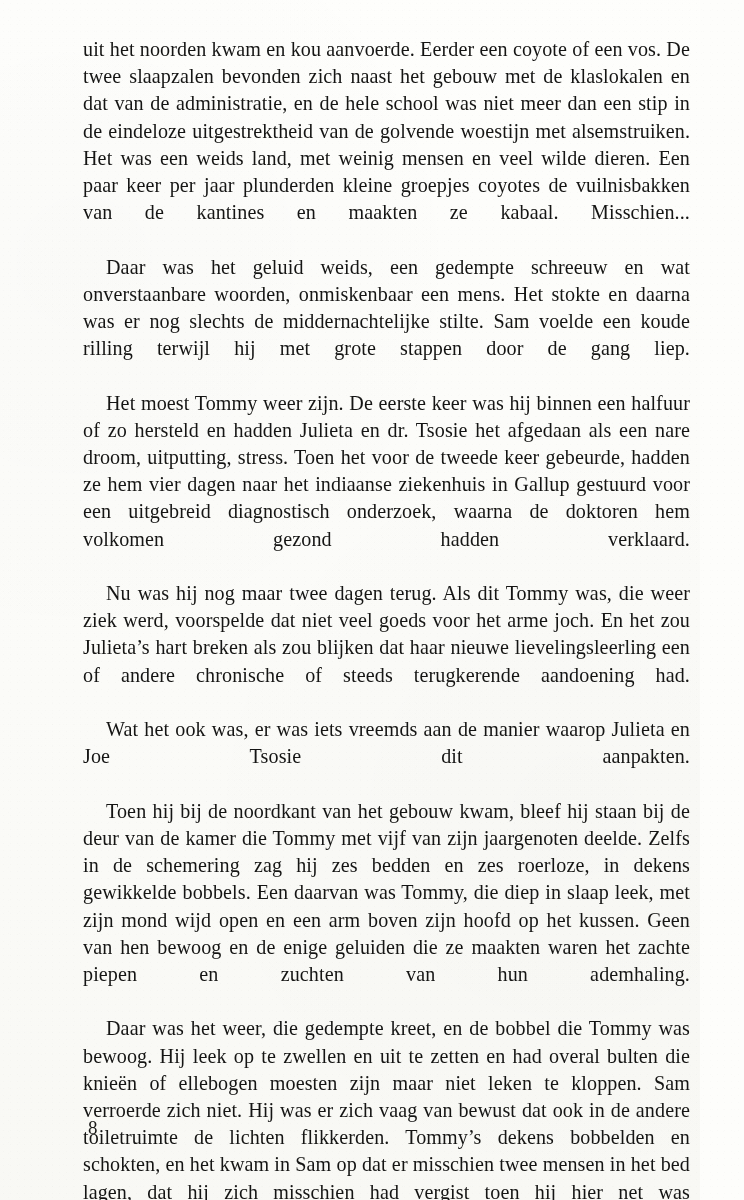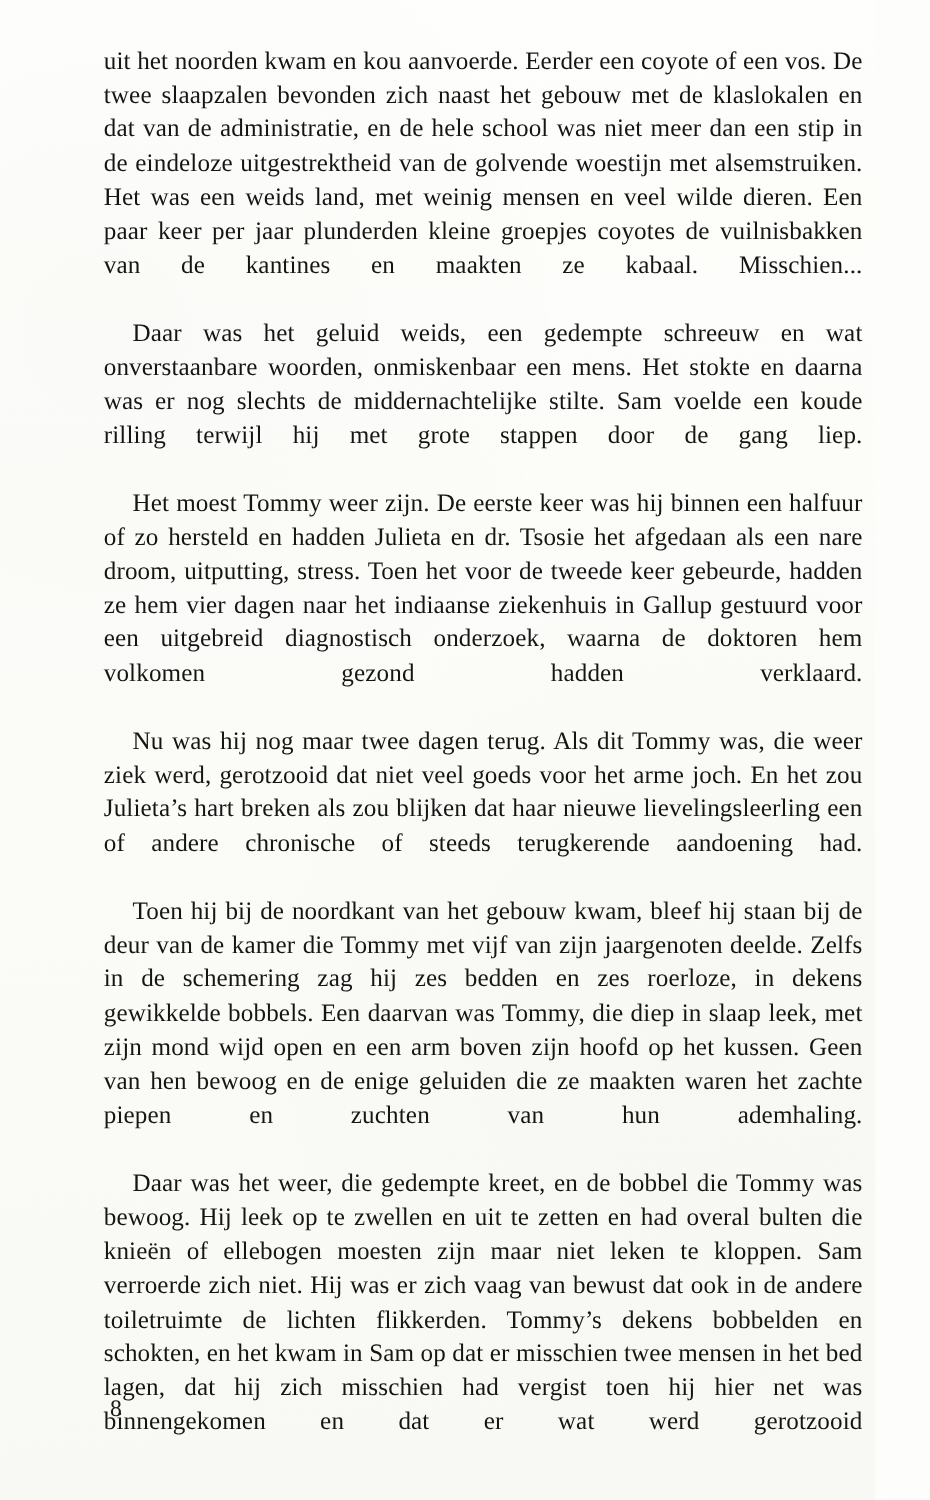--- a/index.html
+++ b/index.html
@@ -80,21 +80,22 @@
 </style>
 </head>
 <body>
 
 <div class="page">
 
   <div class="textblock">
     <p class="para first">uit het noorden kwam en kou aanvoerde. Eerder een coyote of een vos. De twee slaapzalen bevonden zich naast het gebouw met de klaslokalen en dat van de administratie, en de hele school was niet meer dan een stip in de eindeloze uitgestrektheid van de golvende woestijn met alsemstruiken. Het was een weids land, met weinig mensen en veel wilde dieren. Een paar keer per jaar plunderden kleine groepjes coyotes de vuilnisbakken van de kantines en maakten ze kabaal. Misschien...</p>
     <p class="para">Daar was het geluid weids, een gedempte schreeuw en wat onverstaanbare woorden, onmiskenbaar een mens. Het stokte en daarna was er nog slechts de middernachtelijke stilte. Sam voelde een koude rilling terwijl hij met grote stappen door de gang liep.</p>
     <p class="para">Het moest Tommy weer zijn. De eerste keer was hij binnen een halfuur of zo hersteld en hadden Julieta en dr. Tsosie het afgedaan als een nare droom, uitputting, stress. Toen het voor de tweede keer gebeurde, hadden ze hem vier dagen naar het indiaanse ziekenhuis in Gallup gestuurd voor een uitgebreid diagnostisch onderzoek, waarna de doktoren hem volkomen gezond hadden verklaard.</p>
-    <p class="para">Nu was hij nog maar twee dagen terug. Als dit Tommy was, die weer ziek werd, gerotzooid dat niet veel goeds voor het arme joch. En het zou Julieta’s hart breken als zou blijken dat haar nieuwe lievelingsleerling een of andere chronische of steeds terugkerende aandoening had.</p>
+    <p class="para">Nu was hij nog maar twee dagen terug. Als dit Tommy was, die weer ziek werd, voorspelde dat niet veel goeds voor het arme joch. En het zou Julieta’s hart breken als zou blijken dat haar nieuwe lievelingsleerling een of andere chronische of steeds terugkerende aandoening had.</p>
+    <p class="para">Wat het ook was, er was iets vreemds aan de manier waarop Julieta en Joe Tsosie dit aanpakten.</p>
     <p class="para">Toen hij bij de noordkant van het gebouw kwam, bleef hij staan bij de deur van de kamer die Tommy met vijf van zijn jaargenoten deelde. Zelfs in de schemering zag hij zes bedden en zes roerloze, in dekens gewikkelde bobbels. Een daarvan was Tommy, die diep in slaap leek, met zijn mond wijd open en een arm boven zijn hoofd op het kussen. Geen van hen bewoog en de enige geluiden die ze maakten waren het zachte piepen en zuchten van hun ademhaling.</p>
     <p class="para">Daar was het weer, die gedempte kreet, en de bobbel die Tommy was bewoog. Hij leek op te zwellen en uit te zetten en had overal bulten die knieën of ellebogen moesten zijn maar niet leken te kloppen. Sam verroerde zich niet. Hij was er zich vaag van bewust dat ook in de andere toiletruimte de lichten flikkerden. Tommy’s dekens bobbelden en schokten, en het kwam in Sam op dat er misschien twee mensen in het bed lagen, dat hij zich misschien had vergist toen hij hier net was binnengekomen en dat er wat werd gerotzooid</p>
   </div>
 
   <div class="pagenum">8</div>
 
   <div class="grain"></div>
 </div>
 
 </body></html>

